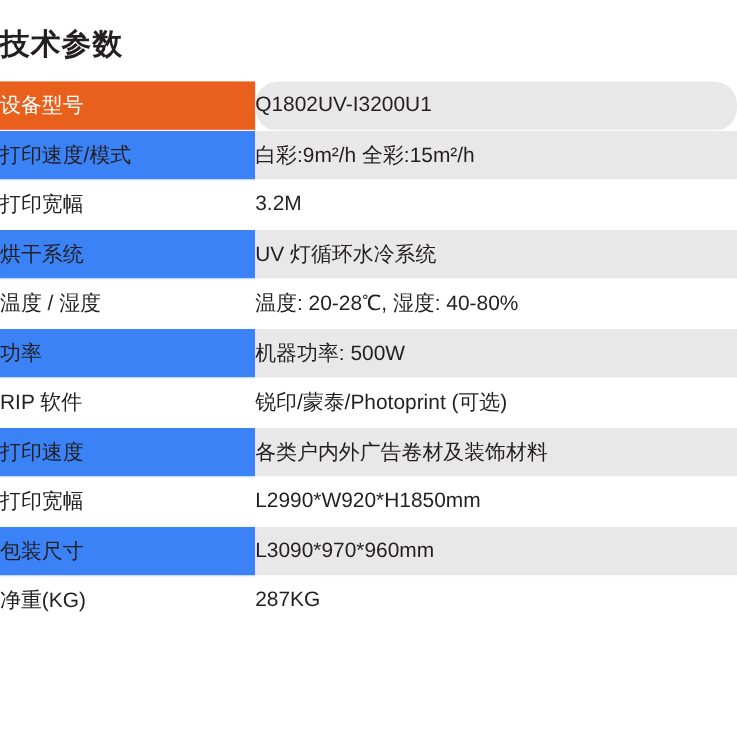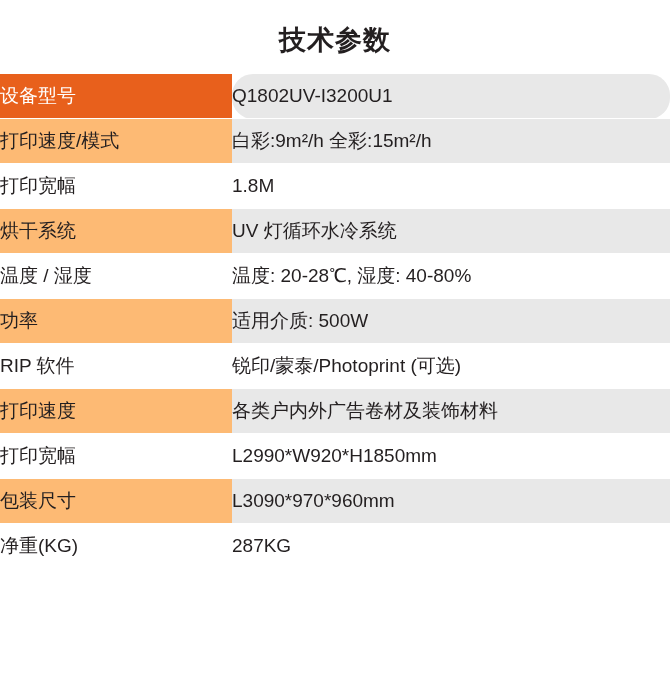--- a/index.html
+++ b/index.html
@@ -14,21 +14,21 @@
     color: #231f20;
     overflow: hidden;
   }
   .page {
     width: 670px;
     height: 674px;
     position: relative;
     box-sizing: border-box;
   }
   .title {
-    text-align: center;
+    text-align: left;
     font-size: 27px;
     font-weight: bold;
     color: #231f20;
     padding-top: 22px;
     padding-bottom: 16px;
     letter-spacing: 1px;
   }
   table.spec {
     width: 670px;
     border-collapse: collapse;
@@ -59,21 +59,21 @@
     color: #231f20;
     border-radius: 21px;
   }
   tr.odd td.label {
     background: #ffffff;
   }
   tr.odd td.value {
     background: #ffffff;
   }
   tr.even td.label {
-    background: #fdba74;
+    background: #3b82f6;
   }
   tr.even td.value {
     background: #e8e8e8;
   }
   .row-sep {
     border-bottom: 1px solid #ffffff;
   }
 </style>
 </head>
 <body>
@@ -85,33 +85,33 @@
         <tr class="head row-sep">
           <td class="label">设备型号</td>
           <td class="value">Q1802UV-I3200U1</td>
         </tr>
         <tr class="even row-sep">
           <td class="label">打印速度/模式</td>
           <td class="value">白彩:9m²/h      全彩:15m²/h</td>
         </tr>
         <tr class="odd row-sep">
           <td class="label">打印宽幅</td>
-          <td class="value">1.8M</td>
+          <td class="value">3.2M</td>
         </tr>
         <tr class="even row-sep">
           <td class="label">烘干系统</td>
           <td class="value">UV 灯循环水冷系统</td>
         </tr>
         <tr class="odd row-sep">
           <td class="label">温度 / 湿度</td>
           <td class="value">温度: 20-28℃, 湿度: 40-80%</td>
         </tr>
         <tr class="even row-sep">
           <td class="label">功率</td>
-          <td class="value">适用介质: 500W</td>
+          <td class="value">机器功率: 500W</td>
         </tr>
         <tr class="odd row-sep">
           <td class="label">RIP 软件</td>
           <td class="value">锐印/蒙泰/Photoprint (可选)</td>
         </tr>
         <tr class="even row-sep">
           <td class="label">打印速度</td>
           <td class="value">各类户内外广告卷材及装饰材料</td>
         </tr>
         <tr class="odd row-sep">

